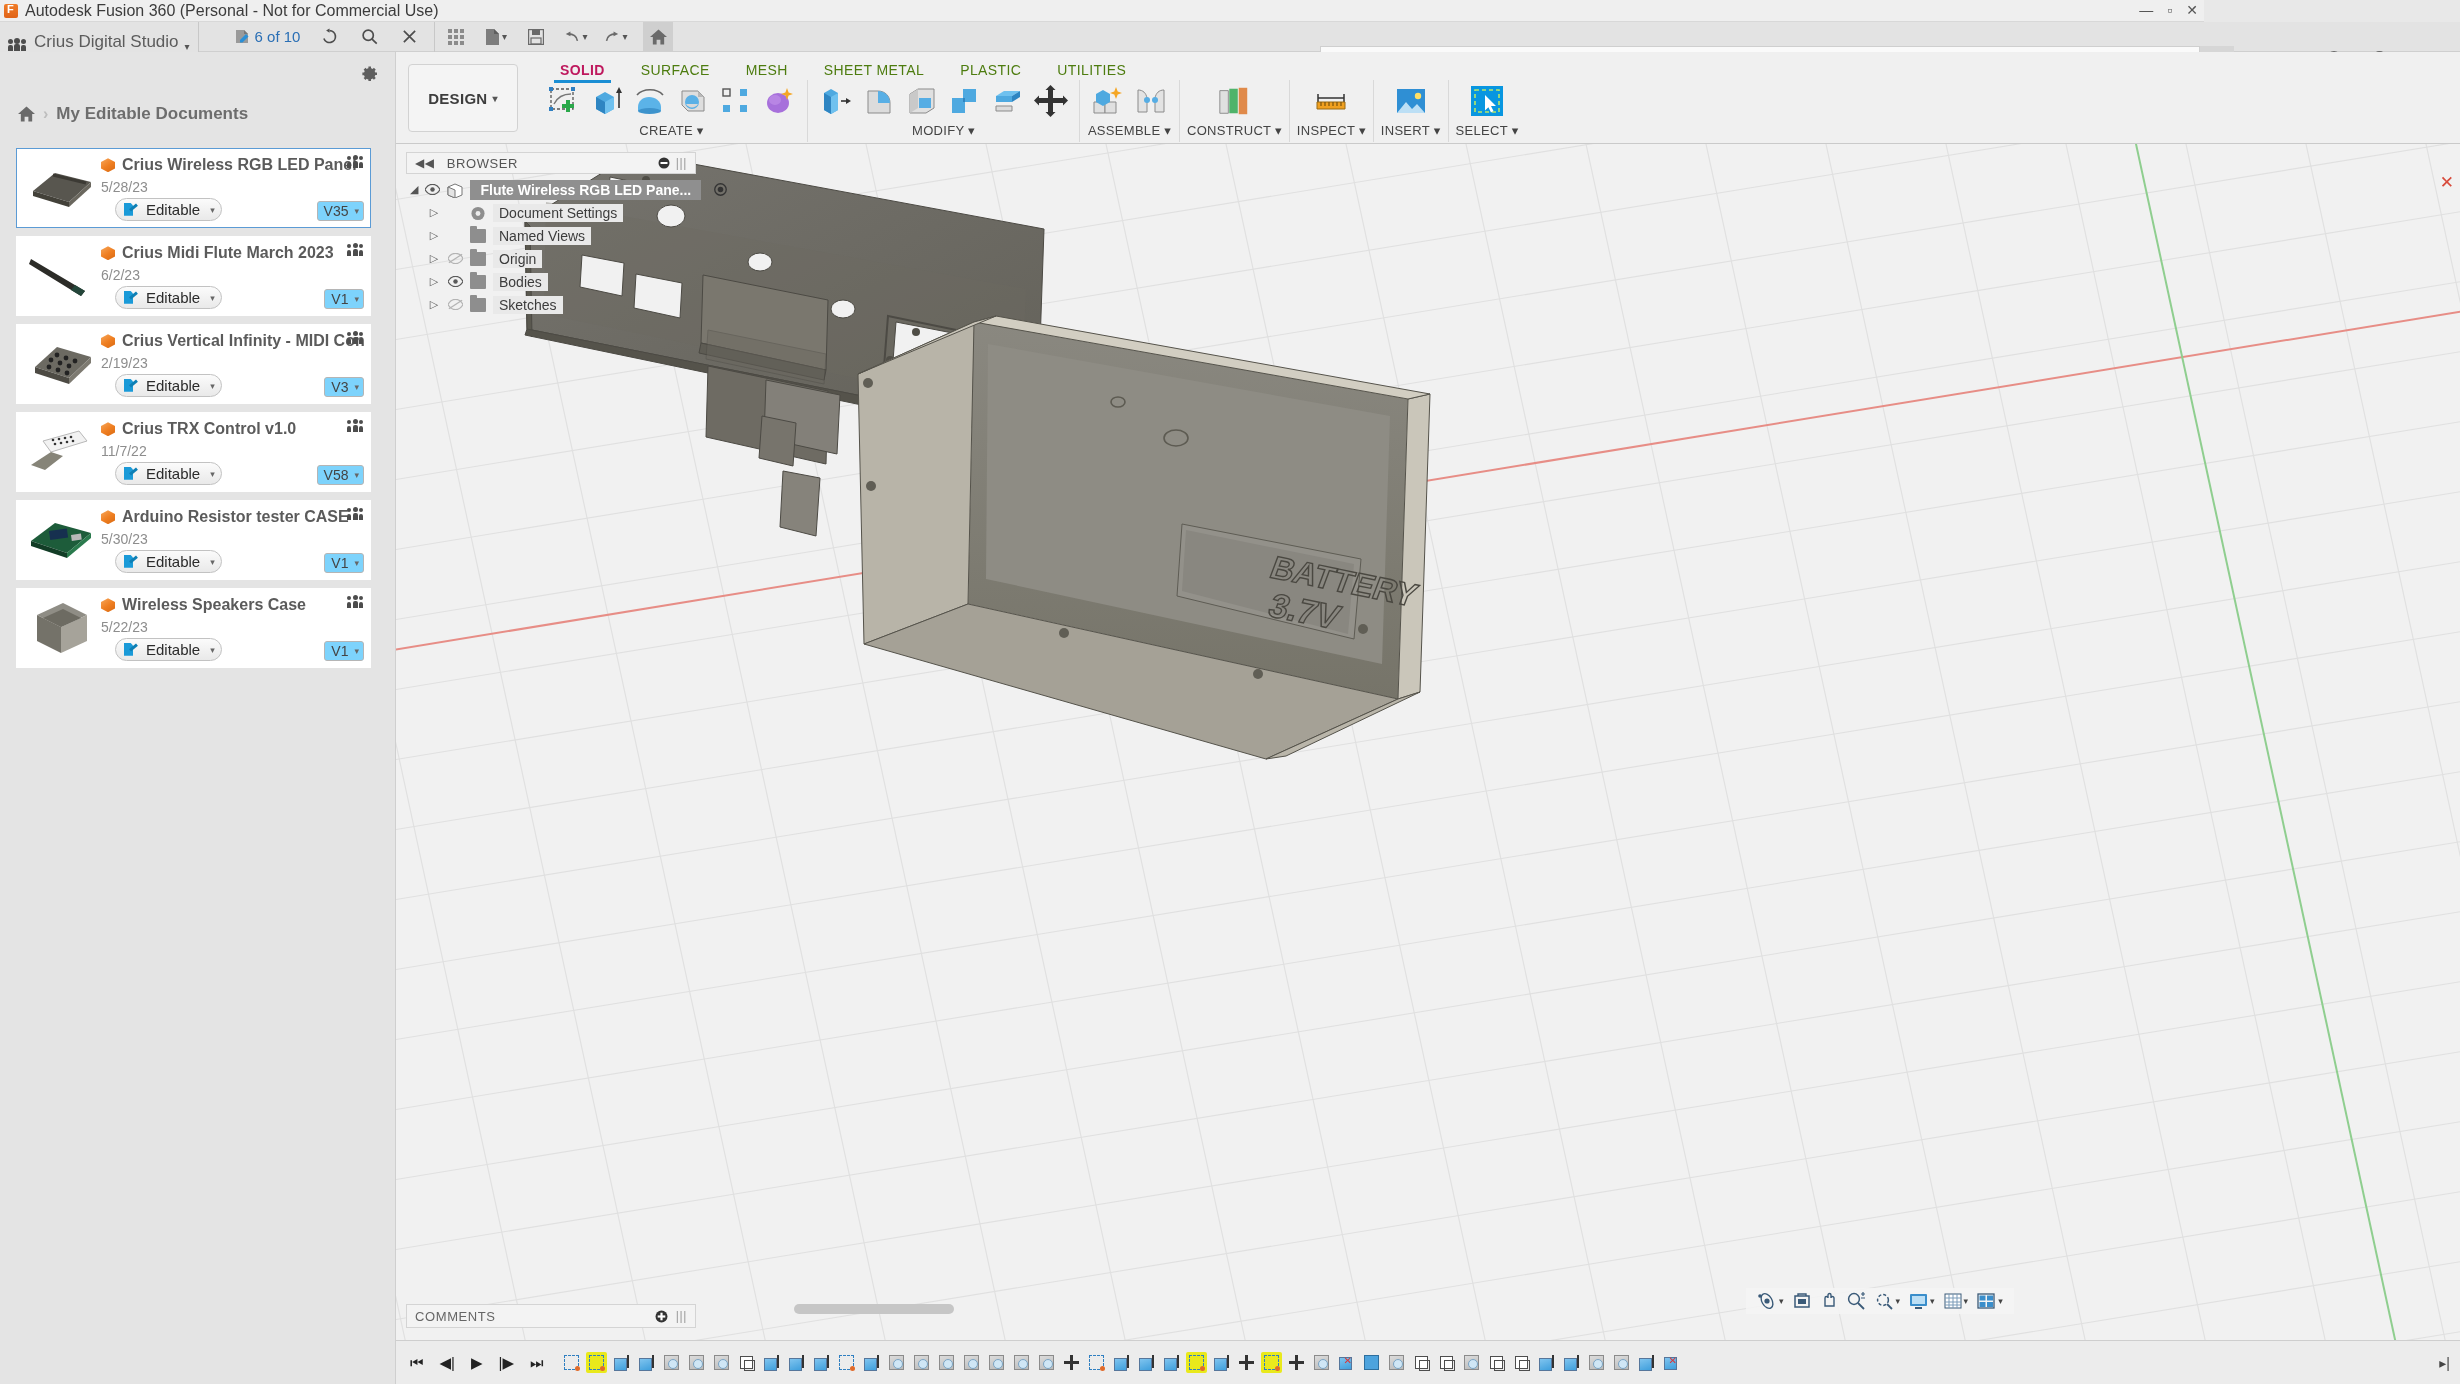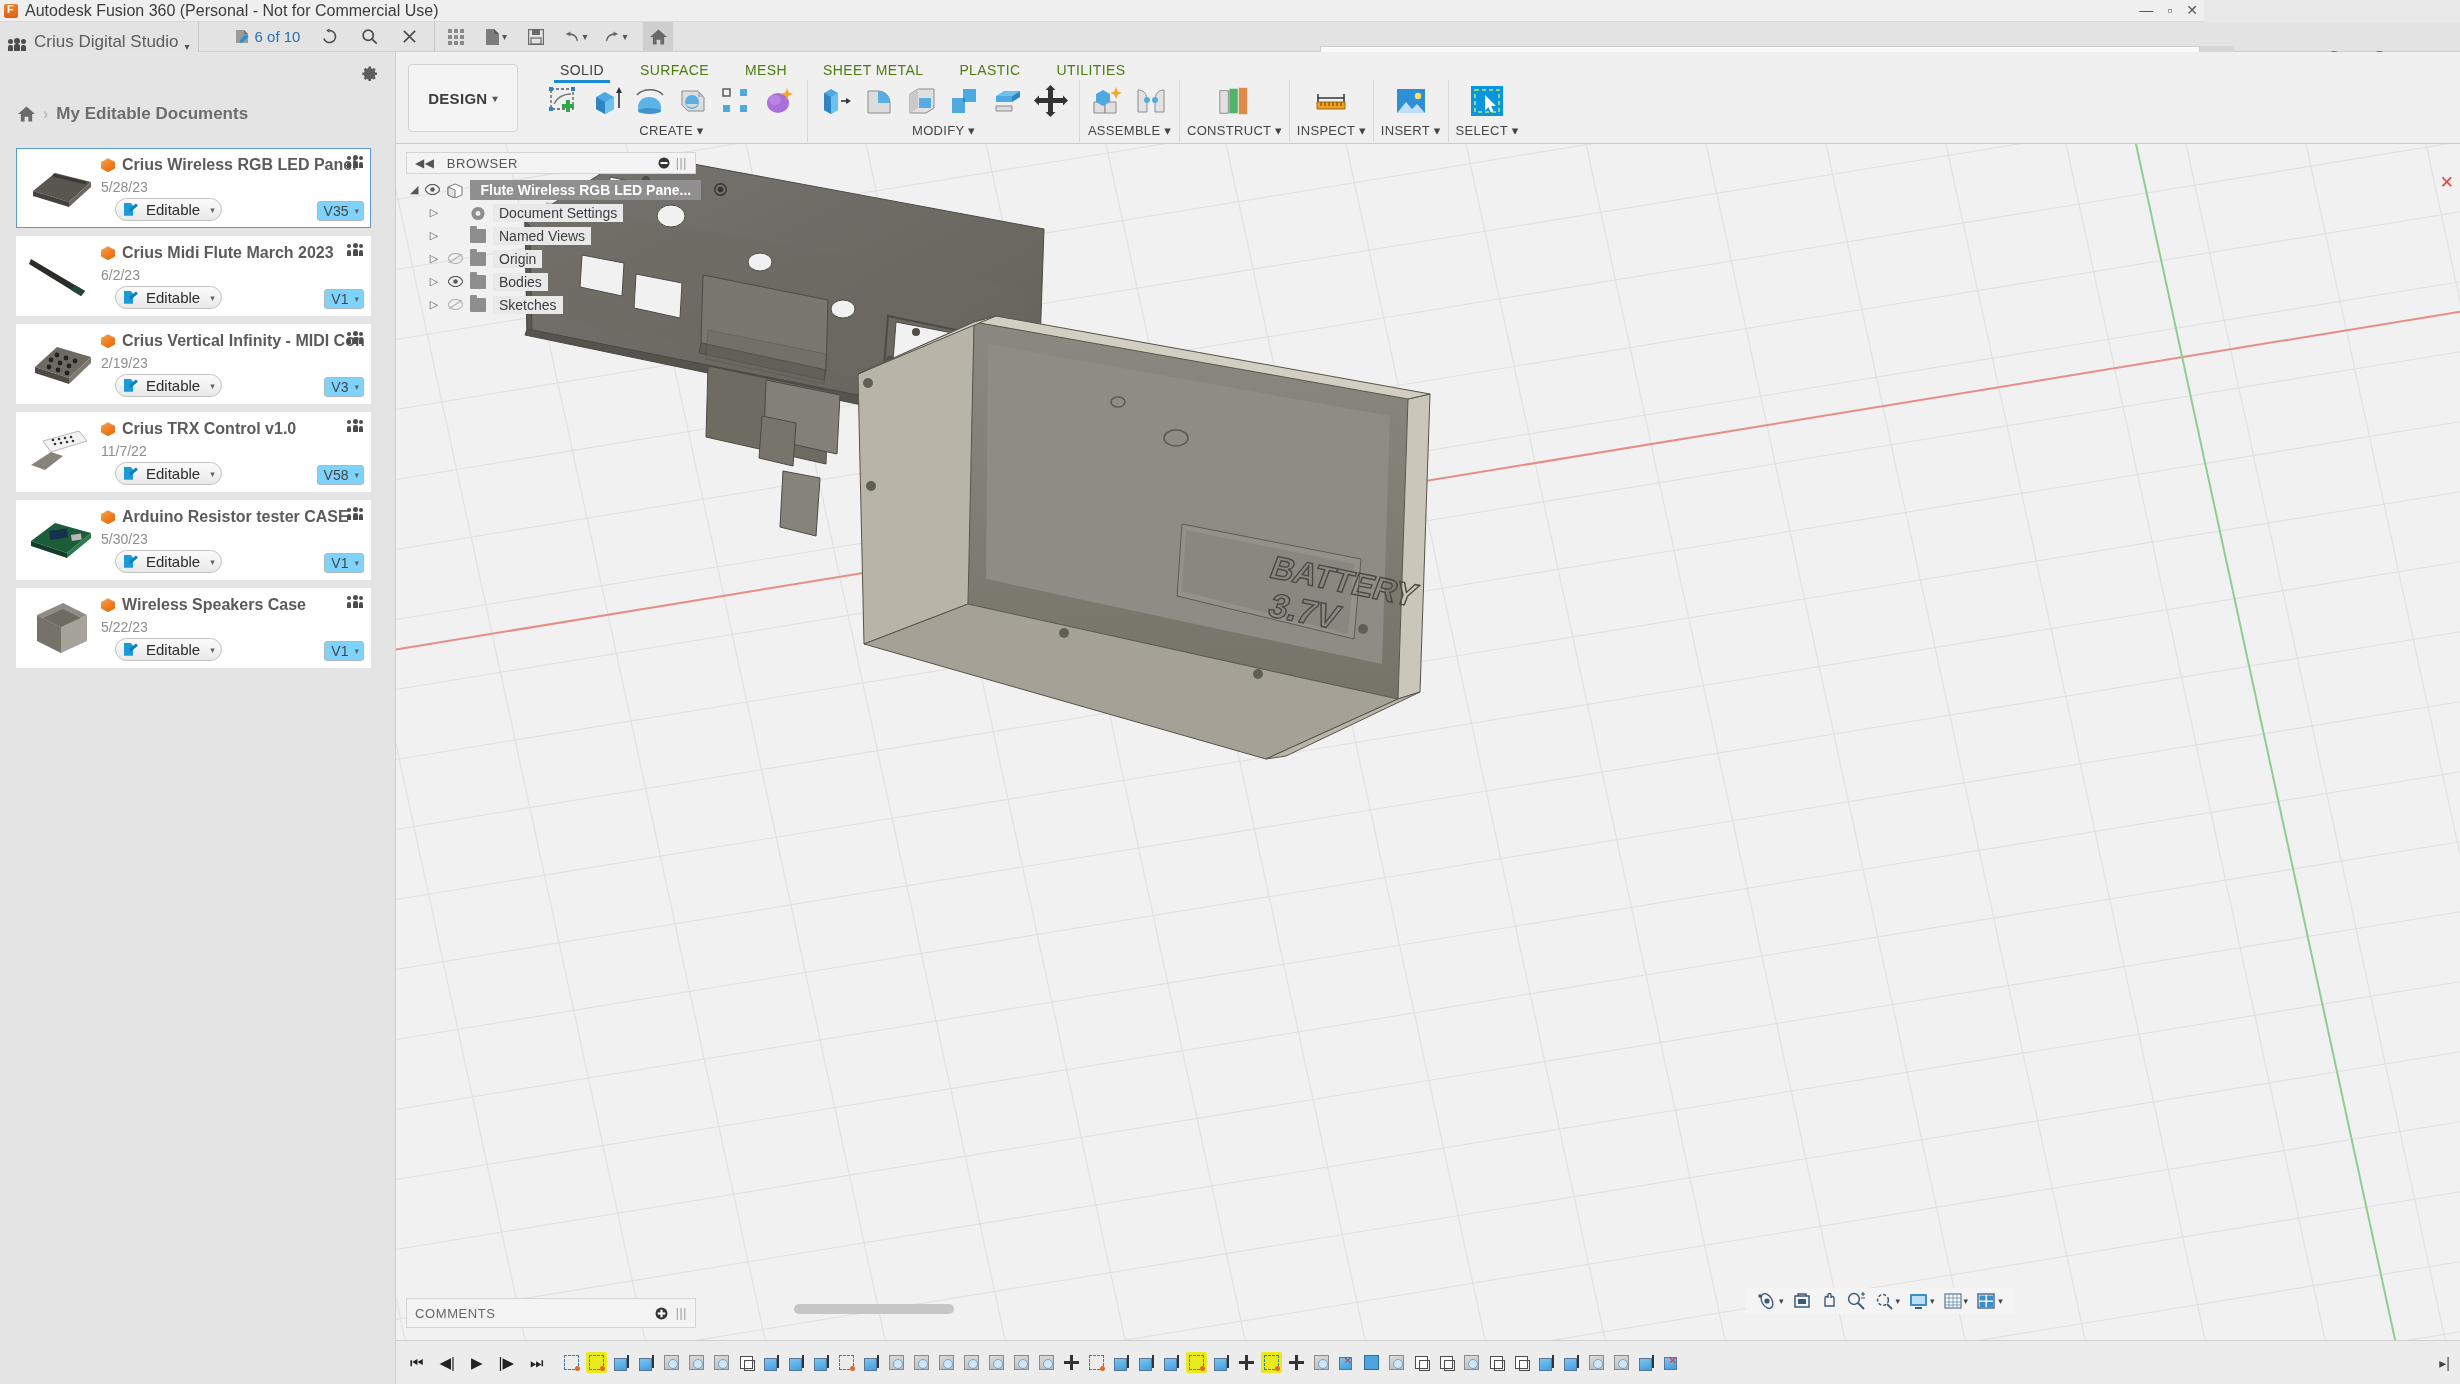--- a/index.html
+++ b/index.html
@@ -151,21 +151,21 @@
     position:absolute; left:12px; top:12px; width:110px; height:68px;
     background:#f4f4f4; border:1px solid #d2d2d2; border-radius:4px;
     display:flex; align-items:center; justify-content:center; gap:5px;
     font-size:15px; color:#3d3d3d; font-weight:bold; letter-spacing:.3px;
   }
   .ribtabs { position:absolute; left:146px; top:7px; display:flex; gap:0; }
   .ribtab {
     font-size:14px; color:#4d7c0f; padding:3px 18px 5px 18px; letter-spacing:.4px;
     cursor:pointer; position:relative;
   }
-  .ribtab.active { color:#404040; font-weight:normal; }
+  .ribtab.active { color:#be185d; font-weight:bold; }
   .ribtab.active:after {
     content:""; position:absolute; left:12px; right:12px; bottom:0; height:3px; background:#1a8ed4;
   }
   .ribgroups { position:absolute; left:140px; top:28px; display:flex; align-items:flex-start; height:62px;}
   .rg { display:flex; flex-direction:column; align-items:center; padding:0 7px; height:62px; position:relative;}
   .rg + .rg { border-left:1px solid #d9d9d9; }
   .rg-icons { display:flex; align-items:center; gap:9px; height:42px; padding:0 4px;}
   .rg-label { font-size:13px; color:#444; letter-spacing:.3px; margin-top:1px;}
   .ricon { width:34px;height:34px; display:flex; align-items:center; justify-content:center; cursor:pointer;}
 
@@ -189,21 +189,21 @@
   .trow .arrow { width:12px; font-size:11px; color:#555; text-align:center; }
   .trow .eye { width:16px; display:flex; align-items:center; justify-content:center;}
   .trow .fico { width:16px; height:14px; flex:none;}
   .folder-ico { background:#8e8e8e; border-radius:1px; position:relative;}
   .folder-ico:before{content:"";position:absolute;left:0;top:-3px;width:7px;height:4px;background:#8e8e8e;border-radius:1px 1px 0 0;}
   .trow .lbl { background:#e9e9e9; padding:1px 6px; color:#3c3c3c; white-space:nowrap;}
   .trow.root .lbl { background:#8f8f8f; color:#fff; font-weight:bold; padding:2px 10px; }
 
   
   .comments {
-    position:absolute; left:10px; bottom:12px; width:290px; height:30px;
+    position:absolute; left:10px; bottom:12px; width:290px; height:24px;
     background:#f3f3f3; border:1px solid #d4d4d4;
     display:flex; align-items:center; padding:0 8px; gap:8px;
     font-size:13px; color:#666; letter-spacing:.6px;
   }
   .comments .plus { margin-left:auto; }
 
   
   .navbar {
     position:absolute; left:1350px; bottom:26px; height:26px;
     background:rgba(244,244,244,.85); display:flex; align-items:center; gap:3px; padding:0 8px;

